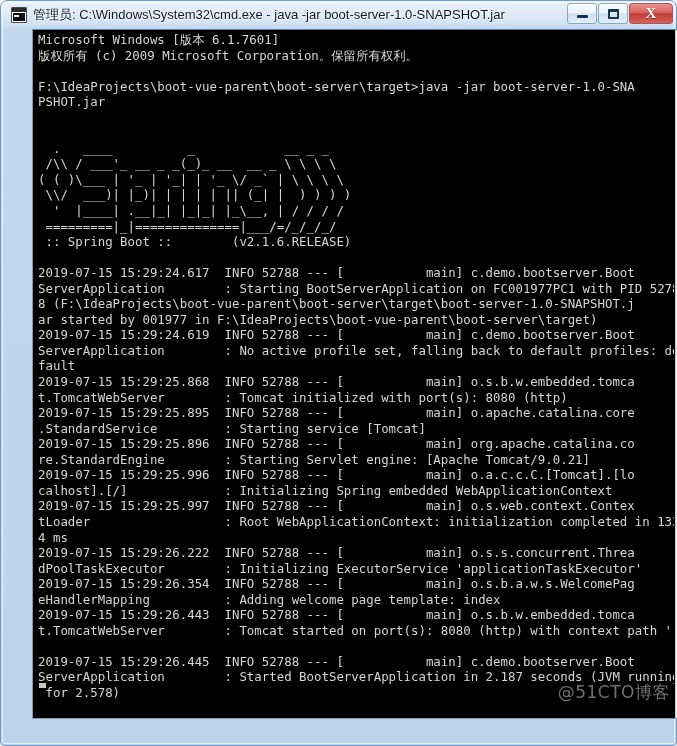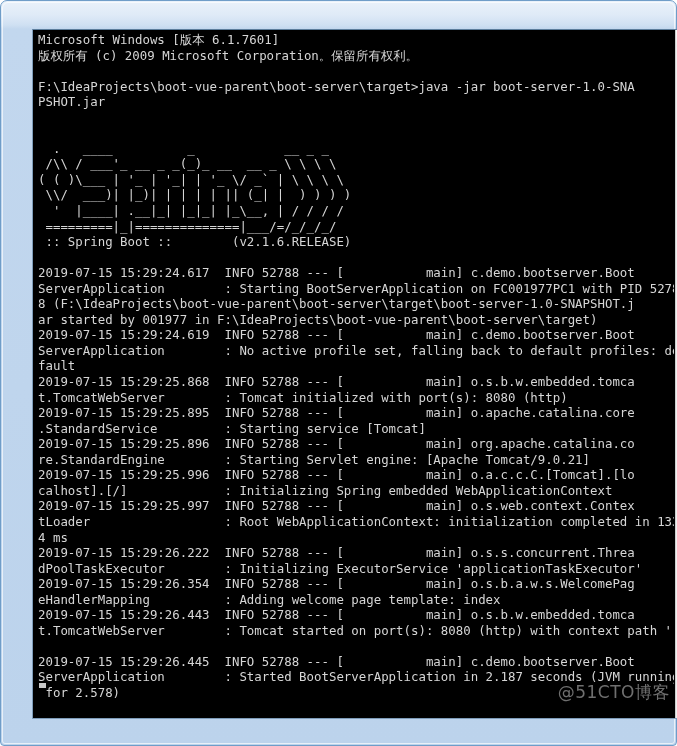--- a/index.html
+++ b/index.html
@@ -237,20 +237,42 @@
     width: 677px; height: 26px;
     pointer-events: none;
   }
 </style>
 </head>
 <body>
 
 <div id="window">
   <div id="window-inner-glow"></div>
 
+  <div id="titlebar">
+    <div id="title-icon">
+      <div class="bar"></div>
+      <div class="scr"></div>
+      <div class="prompt"></div>
+    </div>
+    <div id="title-text">管理员: C:\Windows\System32\cmd.exe - java  -jar boot-server-1.0-SNAPSHOT.jar</div>
+
+    <div class="capbtn" id="btn-min">
+      <div class="glyph">
+          <div class="glyph-box"></div>
+        </div>
+    </div>
+    <div class="capbtn" id="btn-max">
+      <div class="glyph">
+          <div class="glyph-box"></div>
+        </div>
+    </div>
+    <div class="capbtn" id="btn-close">
+      <div class="glyph">X</div>
+    </div>
+  </div>
 
   <div id="console-area">
     <div id="console-text">Microsoft Windows [版本 6.1.7601]
 版权所有 (c) 2009 Microsoft Corporation。保留所有权利。
 
 F:\IdeaProjects\boot-vue-parent\boot-server\target&gt;java -jar boot-server-1.0-SNA
 PSHOT.jar
 
 
   .   ____          _            __ _ _

